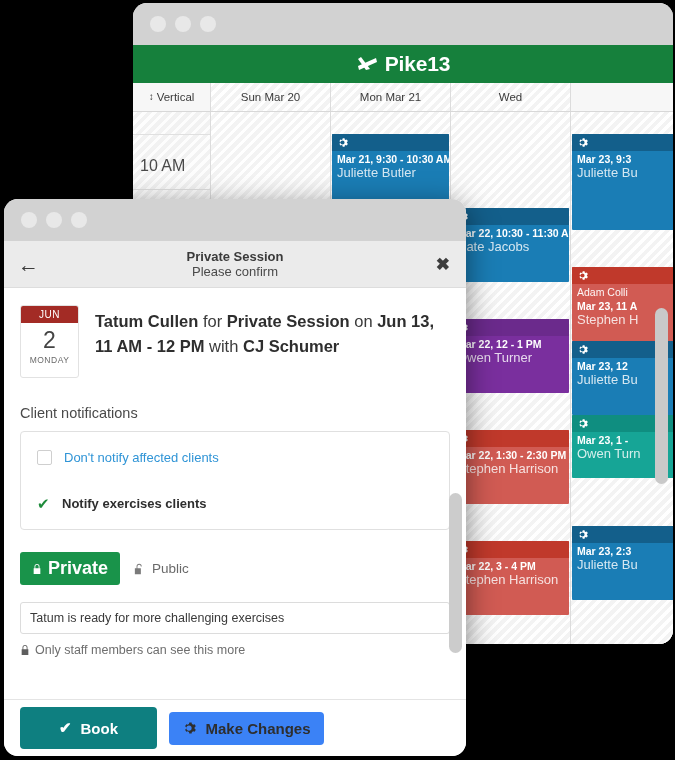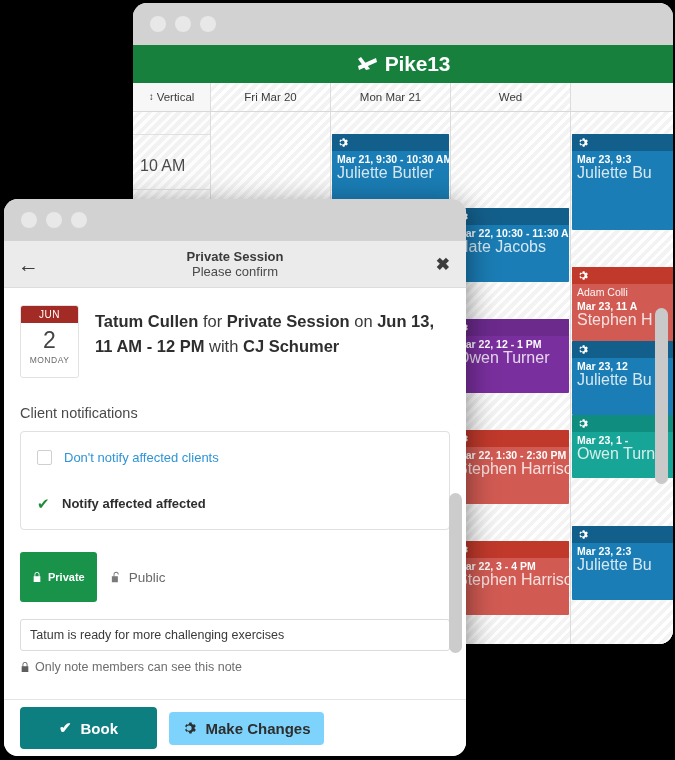--- a/index.html
+++ b/index.html
@@ -139,21 +139,21 @@
   .ev-gearbar {
     height: 17px;
     display: flex;
     align-items: center;
     padding-left: 5px;
     box-sizing: border-box;
   }
   .gear { display:block; }
   .ev-text { padding: 1px 5px 0 5px; }
   .ev-line1 { font-size: 10.5px; font-weight: bold; line-height: 14px; white-space: nowrap; }
-  .ev-line2 { font-size: 16px; line-height: 14px; white-space: nowrap; opacity: .82; }
+  .ev-line2 { font-size: 13px; line-height: 14px; white-space: nowrap; opacity: .82; }
   .ev-line0 { font-size: 10.5px; line-height: 14px; white-space: nowrap; opacity: .95; }
 
   .ev-blue   { background: #1a7db5; }
   .ev-blue   .ev-gearbar { background: #135f8b; }
   .ev-red    { background: #d15b53; }
   .ev-red    .ev-gearbar { background: #c0392b; }
   .ev-purple { background: #7a2f9e; }
   .ev-purple .ev-gearbar { background: #6b2a8c; }
   .ev-teal   { background: #16a596; }
   .ev-teal   .ev-gearbar { background: #0f8e80; }
@@ -285,23 +285,23 @@
   .privacy-row {
     display: flex;
     align-items: center;
     padding: 22px 16px 0 16px;
     gap: 14px;
   }
   .btn-private {
     background: #19934a;
     color: #fff;
     border-radius: 3px;
-    font-size: 11px;
+    font-size: 18px;
     font-weight: bold;
-    padding: 19px 12px;
+    padding: 6px 12px;
     display: flex;
     align-items: center;
     gap: 6px;
   }
   .btn-public {
     color: #6a6a6a;
     font-size: 13.5px;
     display: flex;
     align-items: center;
     gap: 6px;
@@ -344,21 +344,21 @@
     font-size: 15px;
     font-weight: bold;
     padding: 12px 0;
     width: 137px;
     display: flex;
     align-items: center;
     justify-content: center;
     gap: 9px;
   }
   .btn-changes {
-    background: #7dd3fc;
+    background: #3b82f6;
     color: #2e2e2e;
     border-radius: 4px;
     font-size: 15px;
     font-weight: bold;
     padding: 8px 0;
     width: 155px;
     display: flex;
     align-items: center;
     justify-content: center;
     gap: 9px;
@@ -394,21 +394,21 @@
     <span class="pike-title">Pike13</span>
   </div>
 
   <div class="cal-body">
 
     <div class="cal-headrow">
       <div class="hcell vertical-col">
         <span class="arrow-ud">↕</span>
         <span>Vertical</span>
       </div>
-      <div class="hcell daycol">Fri Mar 20</div>
+      <div class="hcell daycol">Sun Mar 20</div>
       <div class="hcell daycol">Mon Mar 21</div>
       <div class="hcell daycol">Wed</div>
     </div>
 
     <div class="cal-scroll">
       <div class="cal-cols">
         <div class="timecol">
           <div class="hourline" style="top:22px"></div>
           <div class="hourline" style="top:77px"></div>
           <div class="time-label" style="top:45px">10 AM</div>
@@ -580,21 +580,21 @@
 
     <div class="section-title">Client notifications</div>
 
     <div class="notify-box">
       <div class="notify-row">
         <span class="chk"></span>
         <span class="notify-label-link">Don't notify affected clients</span>
       </div>
       <div class="notify-row">
         <span class="chk-mark">✔</span>
-        <span class="notify-label-on">Notify affected affected</span>
+        <span class="notify-label-on">Notify exercises clients</span>
       </div>
     </div>
 
     <div class="privacy-row">
       <div class="btn-private">
         <svg width="10" height="12" viewBox="0 0 12 14">
             <path fill="#fff" d="M3 6V4a3 3 0 016 0v2h1v7H2V6h1zm1 0h4V4a2 2 0 00-4 0v2z"></path>
           </svg>
         <span>Private</span>
       </div>
@@ -605,21 +605,21 @@
         <span>Public</span>
       </div>
     </div>
 
     <div class="note-input" placeholder="Add a note">Tatum is ready for more challenging exercises</div>
 
     <div class="note-hint">
       <svg width="10" height="12" viewBox="0 0 12 14">
           <path fill="#5e5e5e" d="M3 6V4a3 3 0 016 0v2h1v7H2V6h1zm1 0h4V4a2 2 0 00-4 0v2z"></path>
         </svg>
-      <span>Only note members can see this note</span>
+      <span>Only staff members can see this more</span>
     </div>
 
     <div class="modal-vscroll"></div>
   </div>
 
   <div class="modal-footer">
     <div class="btn-book">
       <span>✔</span>
       <span>Book</span>
     </div>

